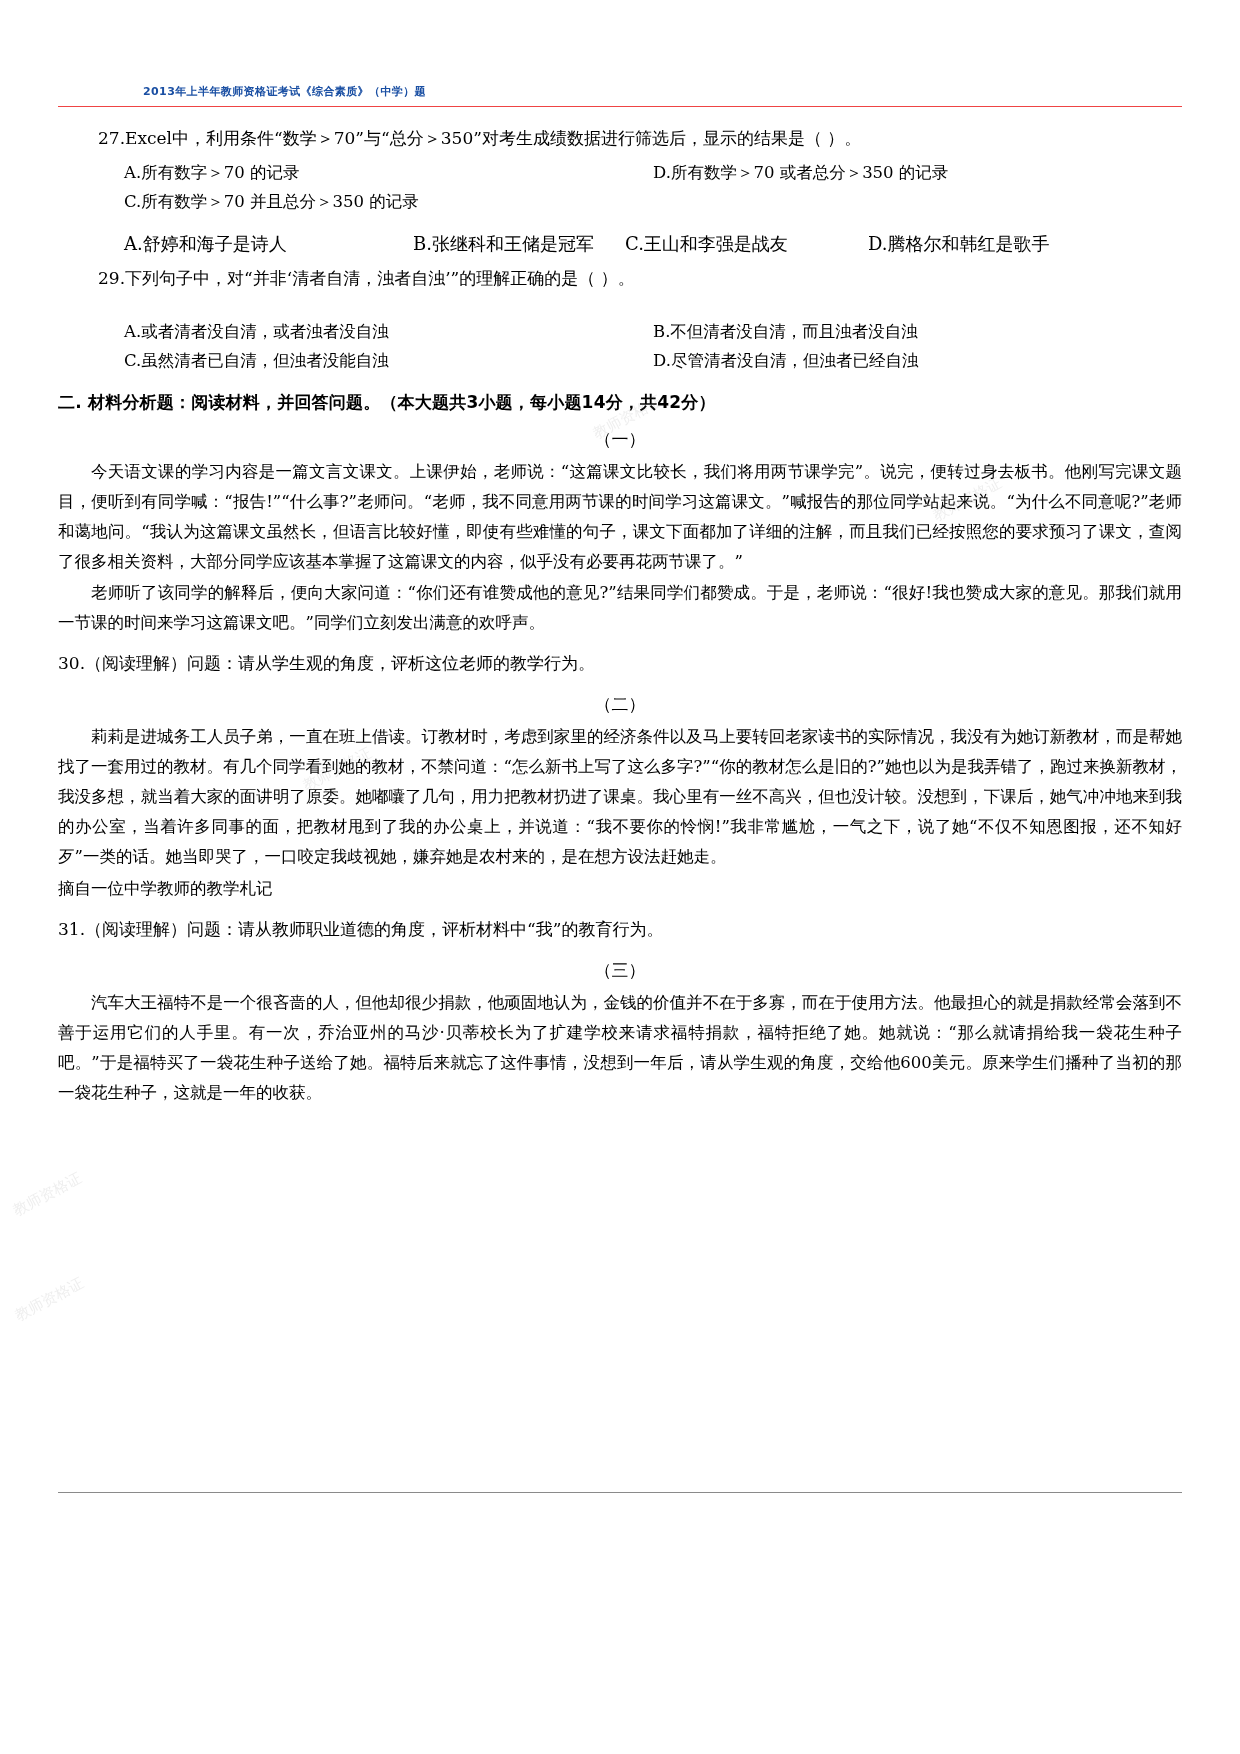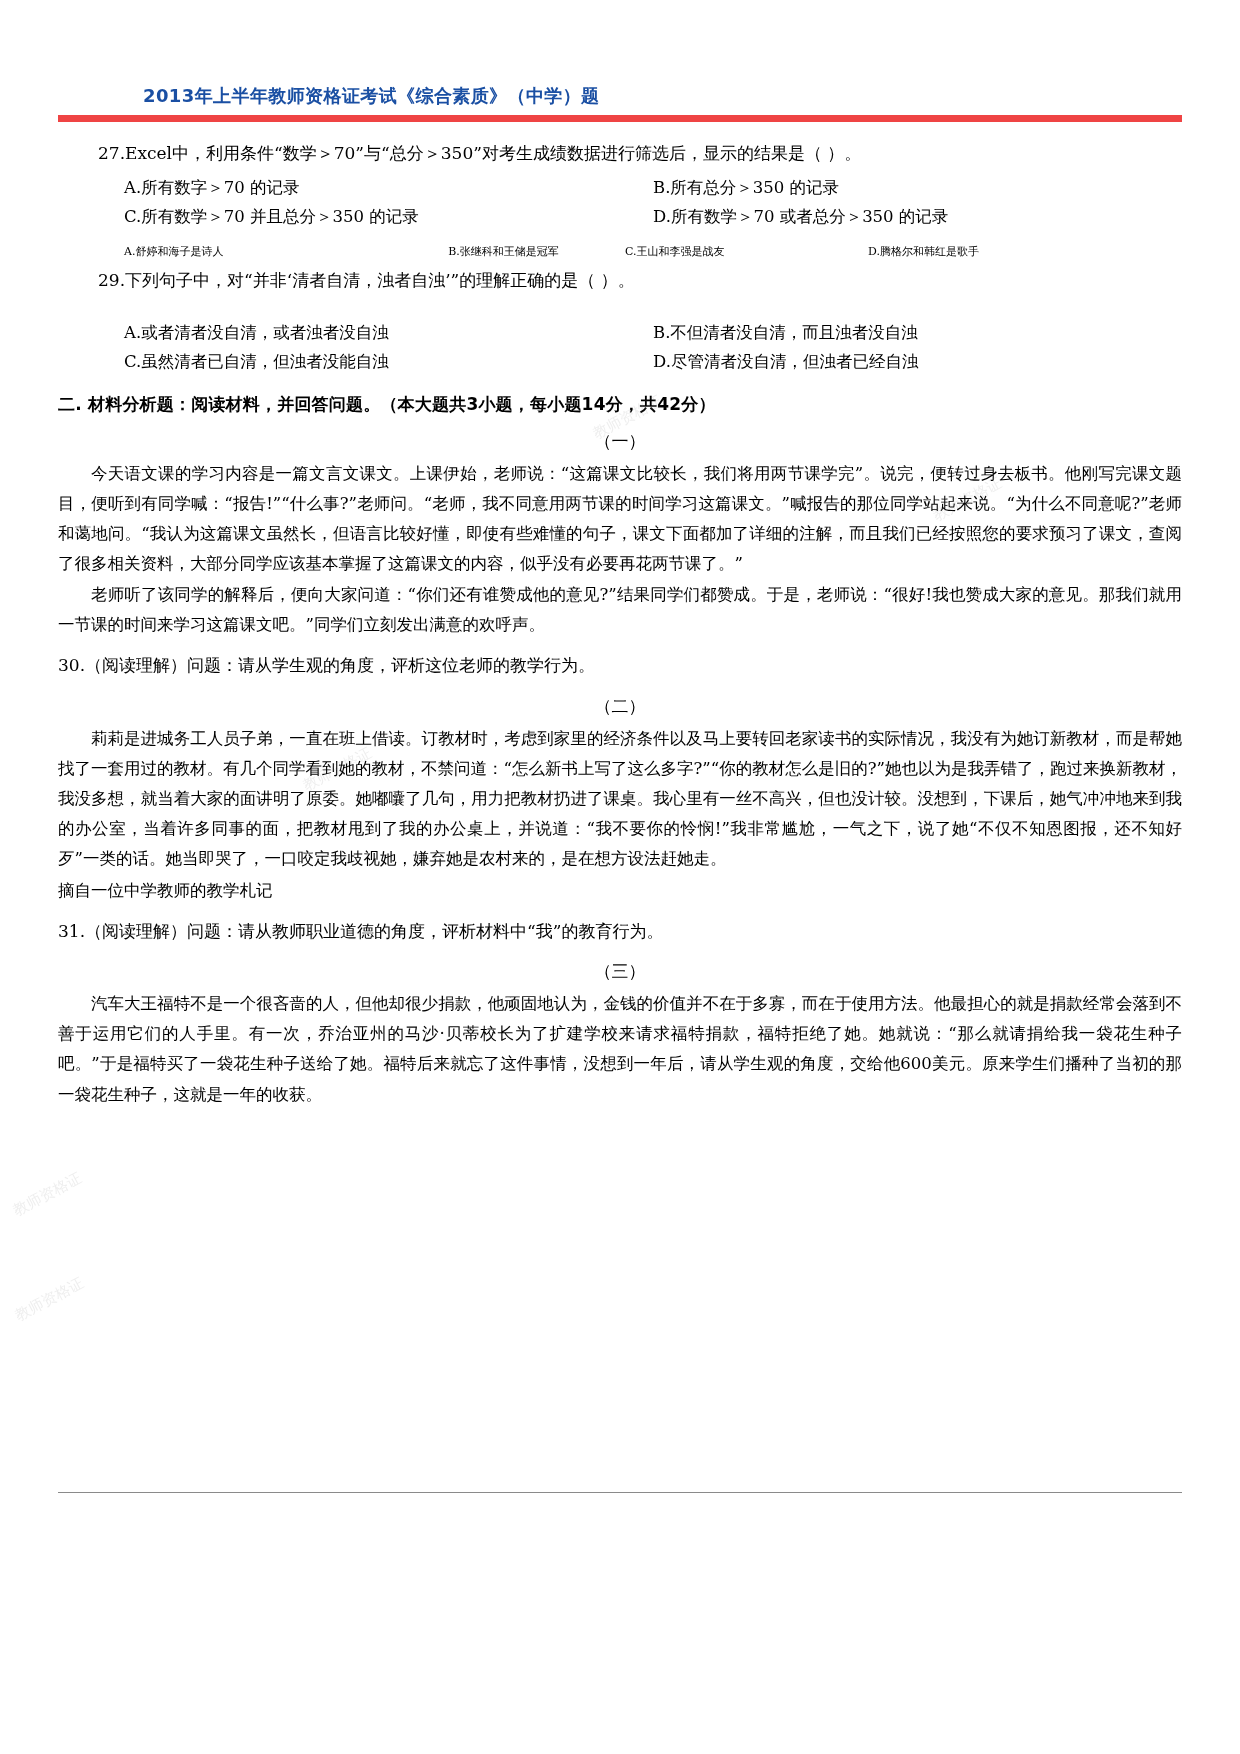--- a/index.html
+++ b/index.html
@@ -23,25 +23,25 @@
   }
   .content {
     position: absolute;
     left: 58px;
     top: 84px;
     width: 1124px;
   }
   .doc-title {
     color: #1a4fa3;
     font-weight: bold;
-    font-size: 18px;
+    font-size: 11px;
     letter-spacing: 0.4px;
     padding-left: 85px;
     padding-bottom: 7px;
-    border-bottom: 7px solid #ef4444;
+    border-bottom: 1px solid #ef4444;
     margin-bottom: 0;
     font-family: "DejaVu Sans", "Liberation Sans", sans-serif;
   }
   .rule-bottom {
     position: absolute;
     left: 58px;
     top: 1492px;
     width: 1124px;
     border-top: 1px solid #8a8a8a;
   }
@@ -58,21 +58,21 @@
     display: flex;
     font-size: 16.5px;
     line-height: 1.75;
     margin-left: 26px;
   }
   .opts-2col .col {
     width: 50%;
   }
   .opts-row {
     display: flex;
-    font-size: 11px;
+    font-size: 18px;
     line-height: 1.9;
     margin-left: 26px;
   }
   .opts-row .cell-a { width: 258px; }
   .opts-row .cell-b { width: 243px; text-align: center; }
   .opts-row .cell-c { width: 243px; }
   .opts-row .cell-d { width: 240px; }
   .section-head {
     font-weight: bold;
     font-size: 17px;
@@ -141,21 +141,20 @@
 
     <div class="block">
       <div class="q-line">27.Excel中，利用条件“数学＞70”与“总分＞350”对考生成绩数据进行筛选后，显示的结果是（  ）。</div>
       <div class="gap-small"></div>
       <div class="opts-2col">
         <div class="col">
           <div>A.所有数字＞70 的记录</div>
           <div>C.所有数学＞70 并且总分＞350 的记录</div>
         </div>
         <div class="col">
-          <div>B.所有总分＞350 的记录</div>
           <div>D.所有数学＞70 或者总分＞350 的记录</div>
         </div>
       </div>
     </div>
 
     <div class="block" style="margin-top:10px">
       <div class="opts-row">
         <div class="cell-a">A.舒婷和海子是诗人</div>
         <div class="cell-b">B.张继科和王储是冠军</div>
         <div class="cell-c">C.王山和李强是战友</div>

